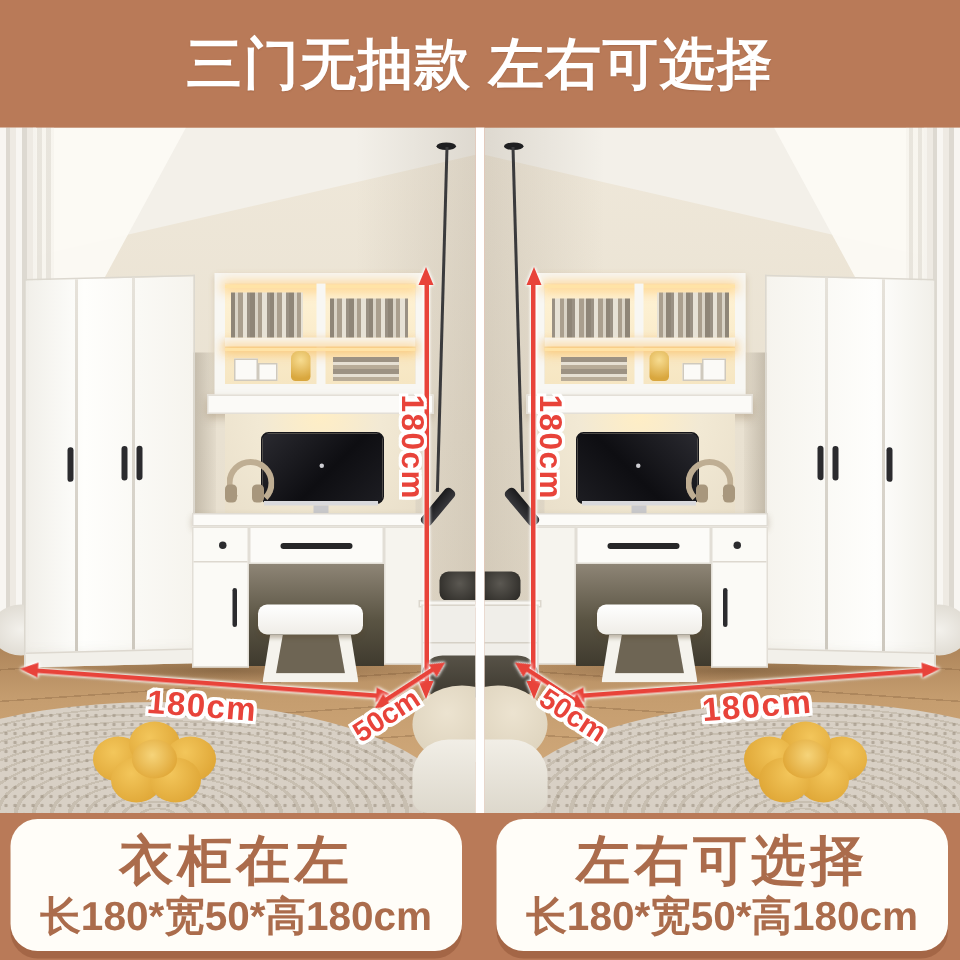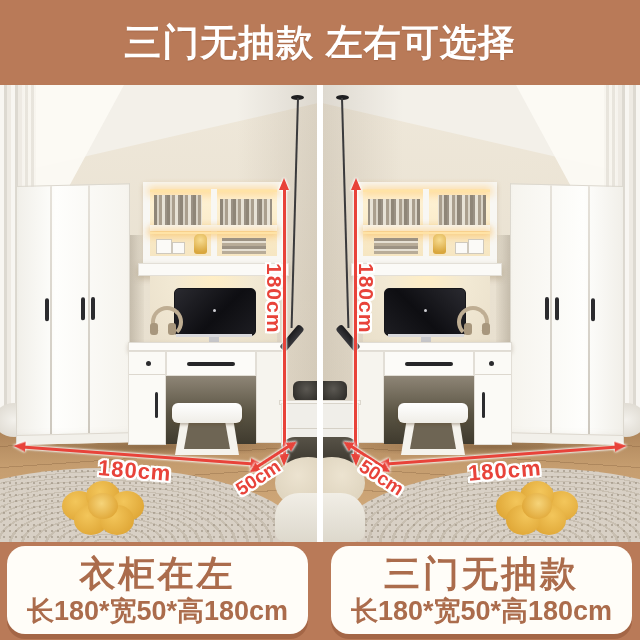--- a/index.html
+++ b/index.html
@@ -356,16 +356,16 @@
 
   <div class="divider"></div>
 </div>
 
 <div class="bottom-band">
   <div class="caption c-left">
     <div class="caption-title">衣柜在左</div>
     <div class="caption-size">长180*宽50*高180cm</div>
   </div>
   <div class="caption c-right">
-    <div class="caption-title">三门无抽款</div>
+    <div class="caption-title">左右可选择</div>
     <div class="caption-size">长180*宽50*高180cm</div>
   </div>
 </div>
 
 </body></html>

